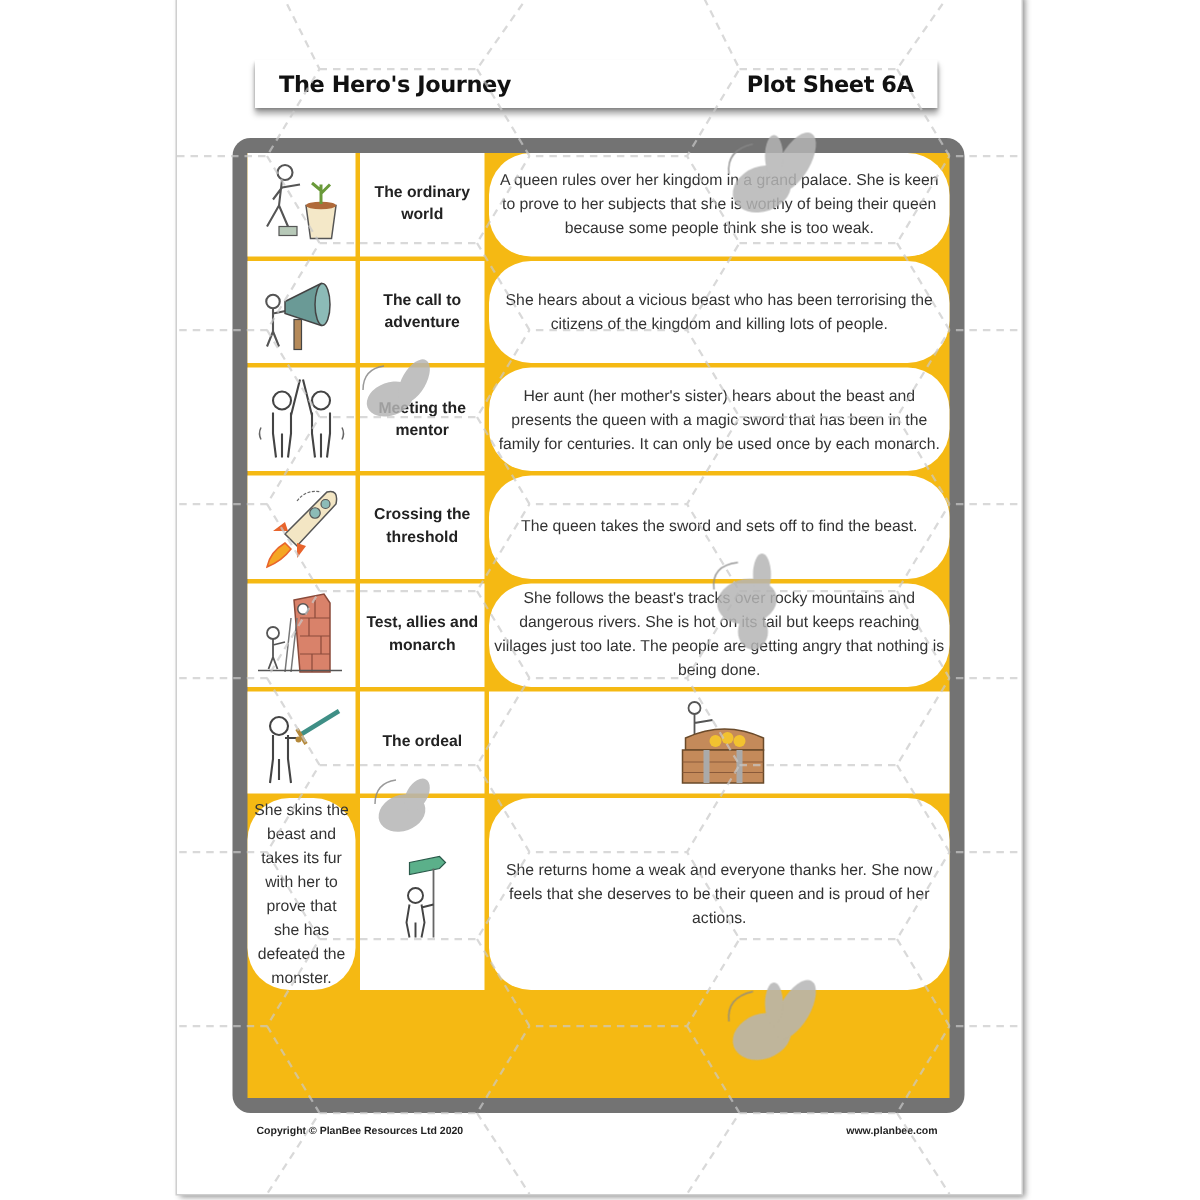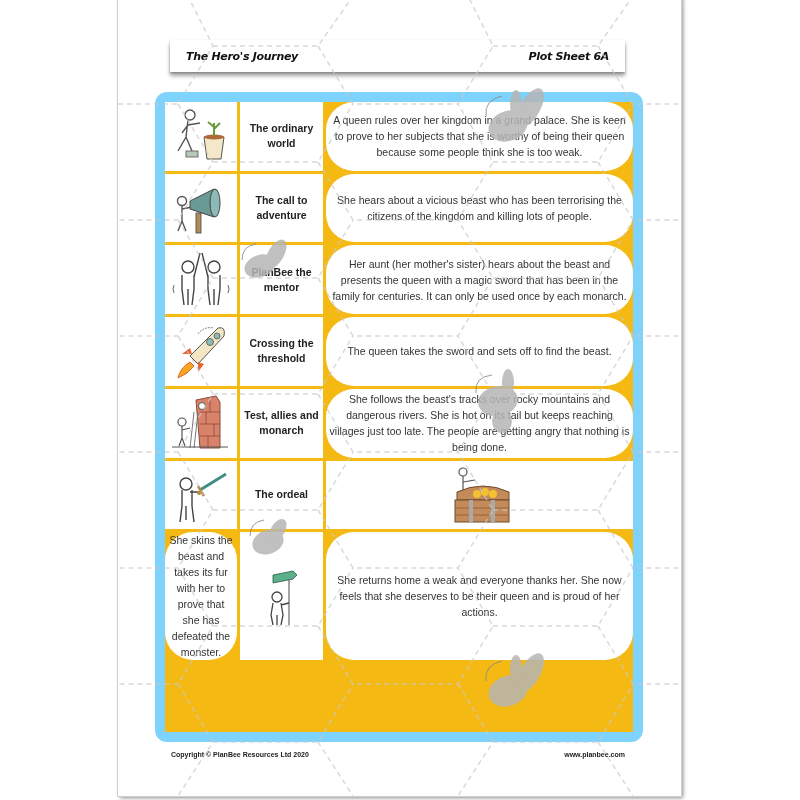--- a/index.html
+++ b/index.html
@@ -17,26 +17,26 @@
     position: absolute; inset: 0; pointer-events: none; z-index: 5;
   }
   .header-bar {
     position: absolute; left: 52px; top: 44px; width: 455px; height: 32px;
     background: #ffffff;
     box-shadow: 0 1px 2px rgba(0,0,0,0.25), 0 4px 4px rgba(0,0,0,0.35);
     display: flex; align-items: center; justify-content: space-between;
     padding: 0 16px; box-sizing: border-box;
   }
   .header-title, .header-sheet {
-    font-family: "DejaVu Sans", sans-serif; font-weight: bold; font-size: 11px;
-    color: #111; letter-spacing: -0.3px; font-style: italic;
+    font-family: "DejaVu Sans", sans-serif; font-weight: bold; font-size: 15px;
+    color: #111; letter-spacing: -0.3px;
   }
   .frame {
     position: absolute; left: 37px; top: 96px; width: 488px; height: 650px;
-    background: #7dd3fc; border-radius: 12px; box-sizing: border-box; padding: 10px;
+    background: #737373; border-radius: 12px; box-sizing: border-box; padding: 10px;
   }
   .grid {
     width: 100%; height: 100%; background: #f5b913;
     display: grid; grid-template-columns: 72px 83px 1fr;
     grid-template-rows: repeat(8, 1fr); gap: 3px;
   }
   .cell { background: #ffffff; display: flex; align-items: center; justify-content: center; text-align: center; }
   .cell.icon svg { width: 66px; height: 66px; }
   .cell.stage {
     font-weight: bold; font-size: 10.5px; line-height: 15px; color: #222; padding: 0 4px;
@@ -90,21 +90,21 @@
 
       <div class="cell icon">
         <svg viewBox="0 0 66 66">
           <circle cx="20" cy="20" r="6" fill="none" stroke="#444" stroke-width="1.4"></circle>
           <circle cx="46" cy="20" r="6" fill="none" stroke="#444" stroke-width="1.4"></circle>
           <path d="M14 28 L14 42 L16 58 M26 28 L26 42 L24 58 M20 42 L20 58 M26 30 L32 6" fill="none" stroke="#444" stroke-width="1.4"></path>
           <path d="M40 28 L40 42 L42 58 M52 28 L52 42 L50 58 M46 42 L46 58 M40 30 L34 6" fill="none" stroke="#444" stroke-width="1.4"></path>
           <path d="M6 38 Q4 42 6 46 M60 38 Q62 42 60 46" fill="none" stroke="#666" stroke-width="1"></path>
         </svg>
       </div>
-      <div class="cell stage">PlanBee the mentor</div>
+      <div class="cell stage">Meeting the mentor</div>
       <div class="cell desc">Her aunt (her mother's sister) hears about the beast and presents the queen with a magic sword that has been in the family for centuries. It can only be used once by each monarch.</div>
 
       <div class="cell icon">
         <svg viewBox="0 0 66 66">
           <path d="M50 10 Q58 8 56 18 L30 46 L22 38 Z" fill="#f3e6c4" stroke="#555" stroke-width="1"></path>
           <circle cx="42" cy="24" r="3.5" fill="#8cbbb7" stroke="#555" stroke-width="0.8"></circle>
           <circle cx="49" cy="18" r="3" fill="#8cbbb7" stroke="#555" stroke-width="0.8"></circle>
           <path d="M24 36 L14 36 L22 30 Z M30 44 L30 54 L36 46 Z" fill="#e8642c"></path>
           <path d="M22 44 Q12 50 10 60 Q20 56 26 48 Z" fill="#f5a623" stroke="#e8642c" stroke-width="1"></path>
           <path d="M30 16 Q36 8 46 10" fill="none" stroke="#666" stroke-width="0.8" stroke-dasharray="2 1"></path>

